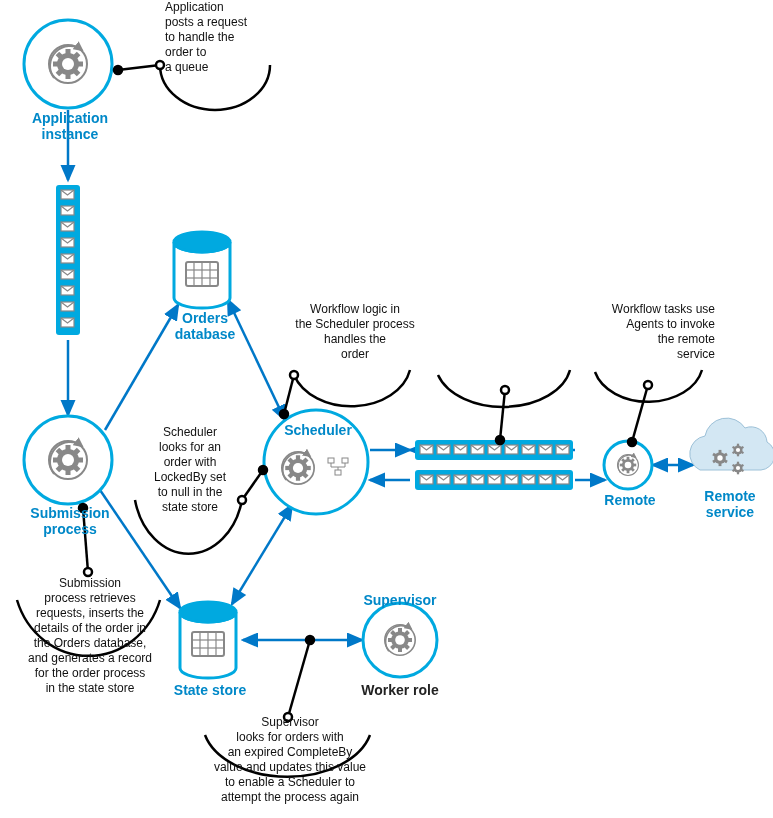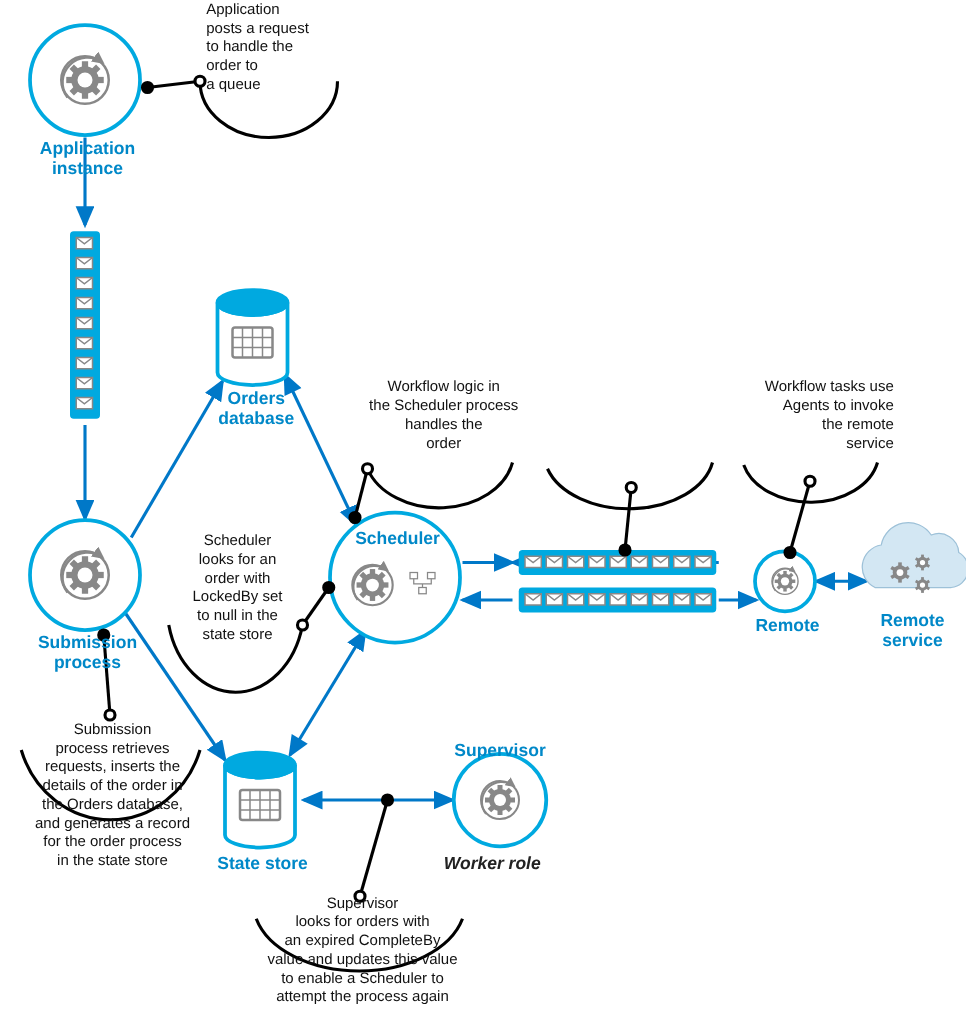--- a/index.html
+++ b/index.html
@@ -23,21 +23,21 @@
     font-weight: 600;
     font-size: 14px;
     text-align: center;
     line-height: 1.15;
   }
   .sub-label {
     position: absolute;
     color: #222;
     font-weight: 600;
     font-size: 14px;
-    font-style: italic;
+    text-align: center;
   }
   .annotation {
     position: absolute;
     color: #111;
     font-size: 12px;
     line-height: 1.25;
     text-align: center;
   }
   svg.diagram {
     position: absolute;

